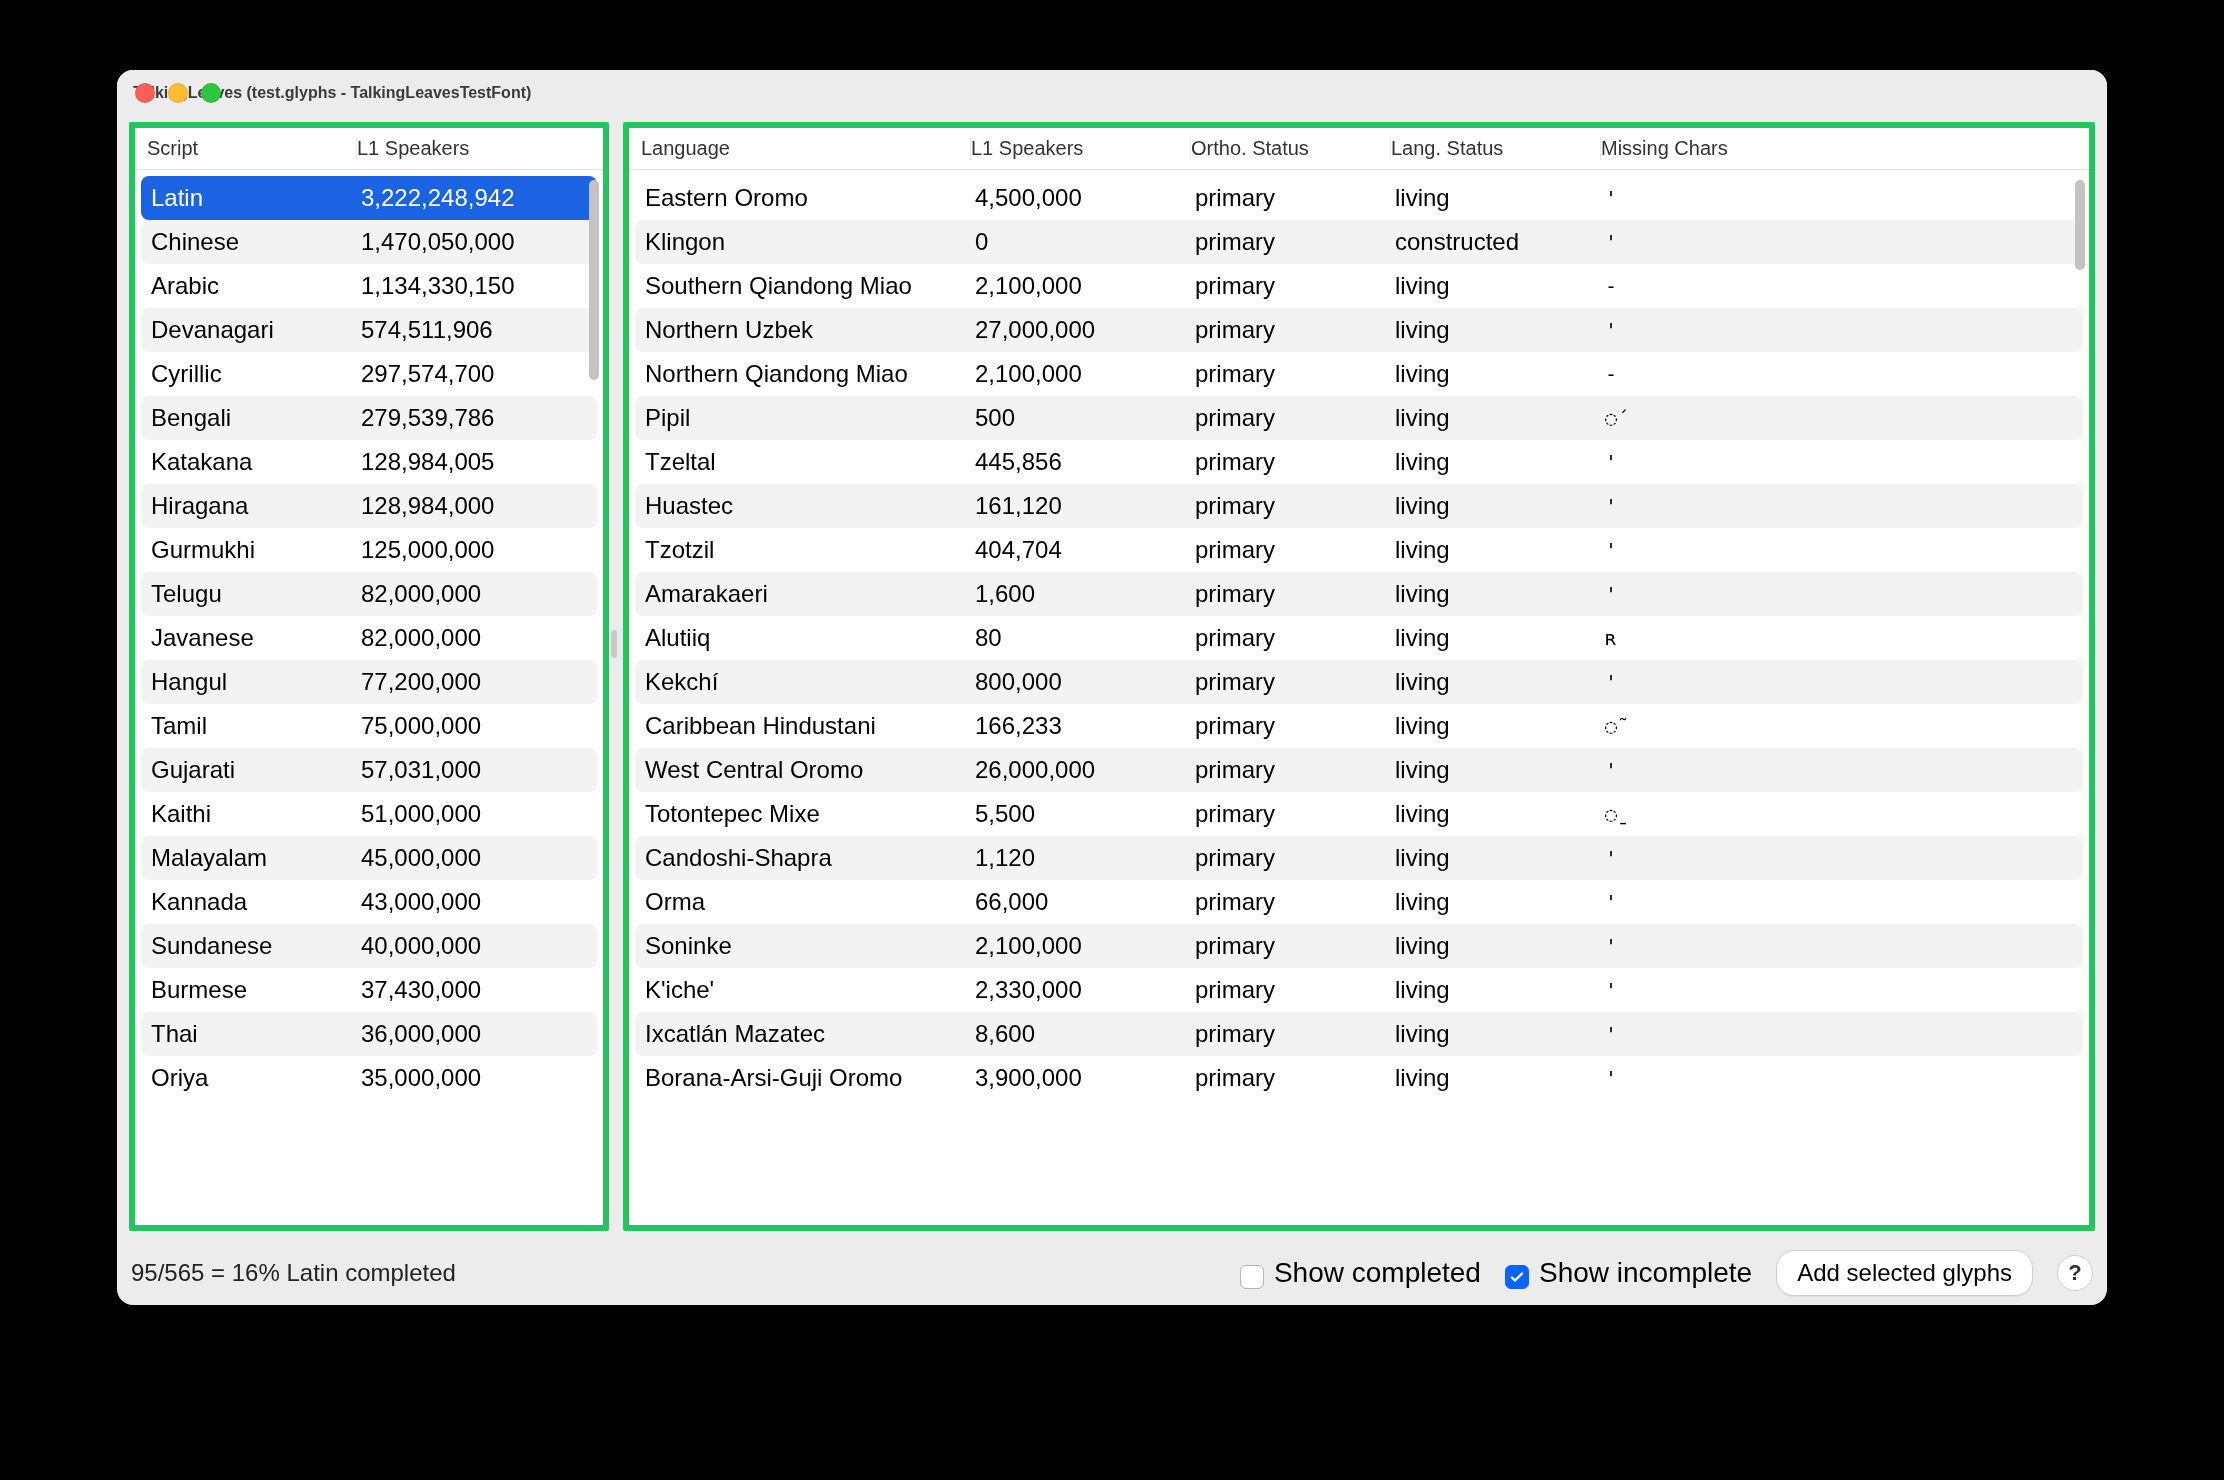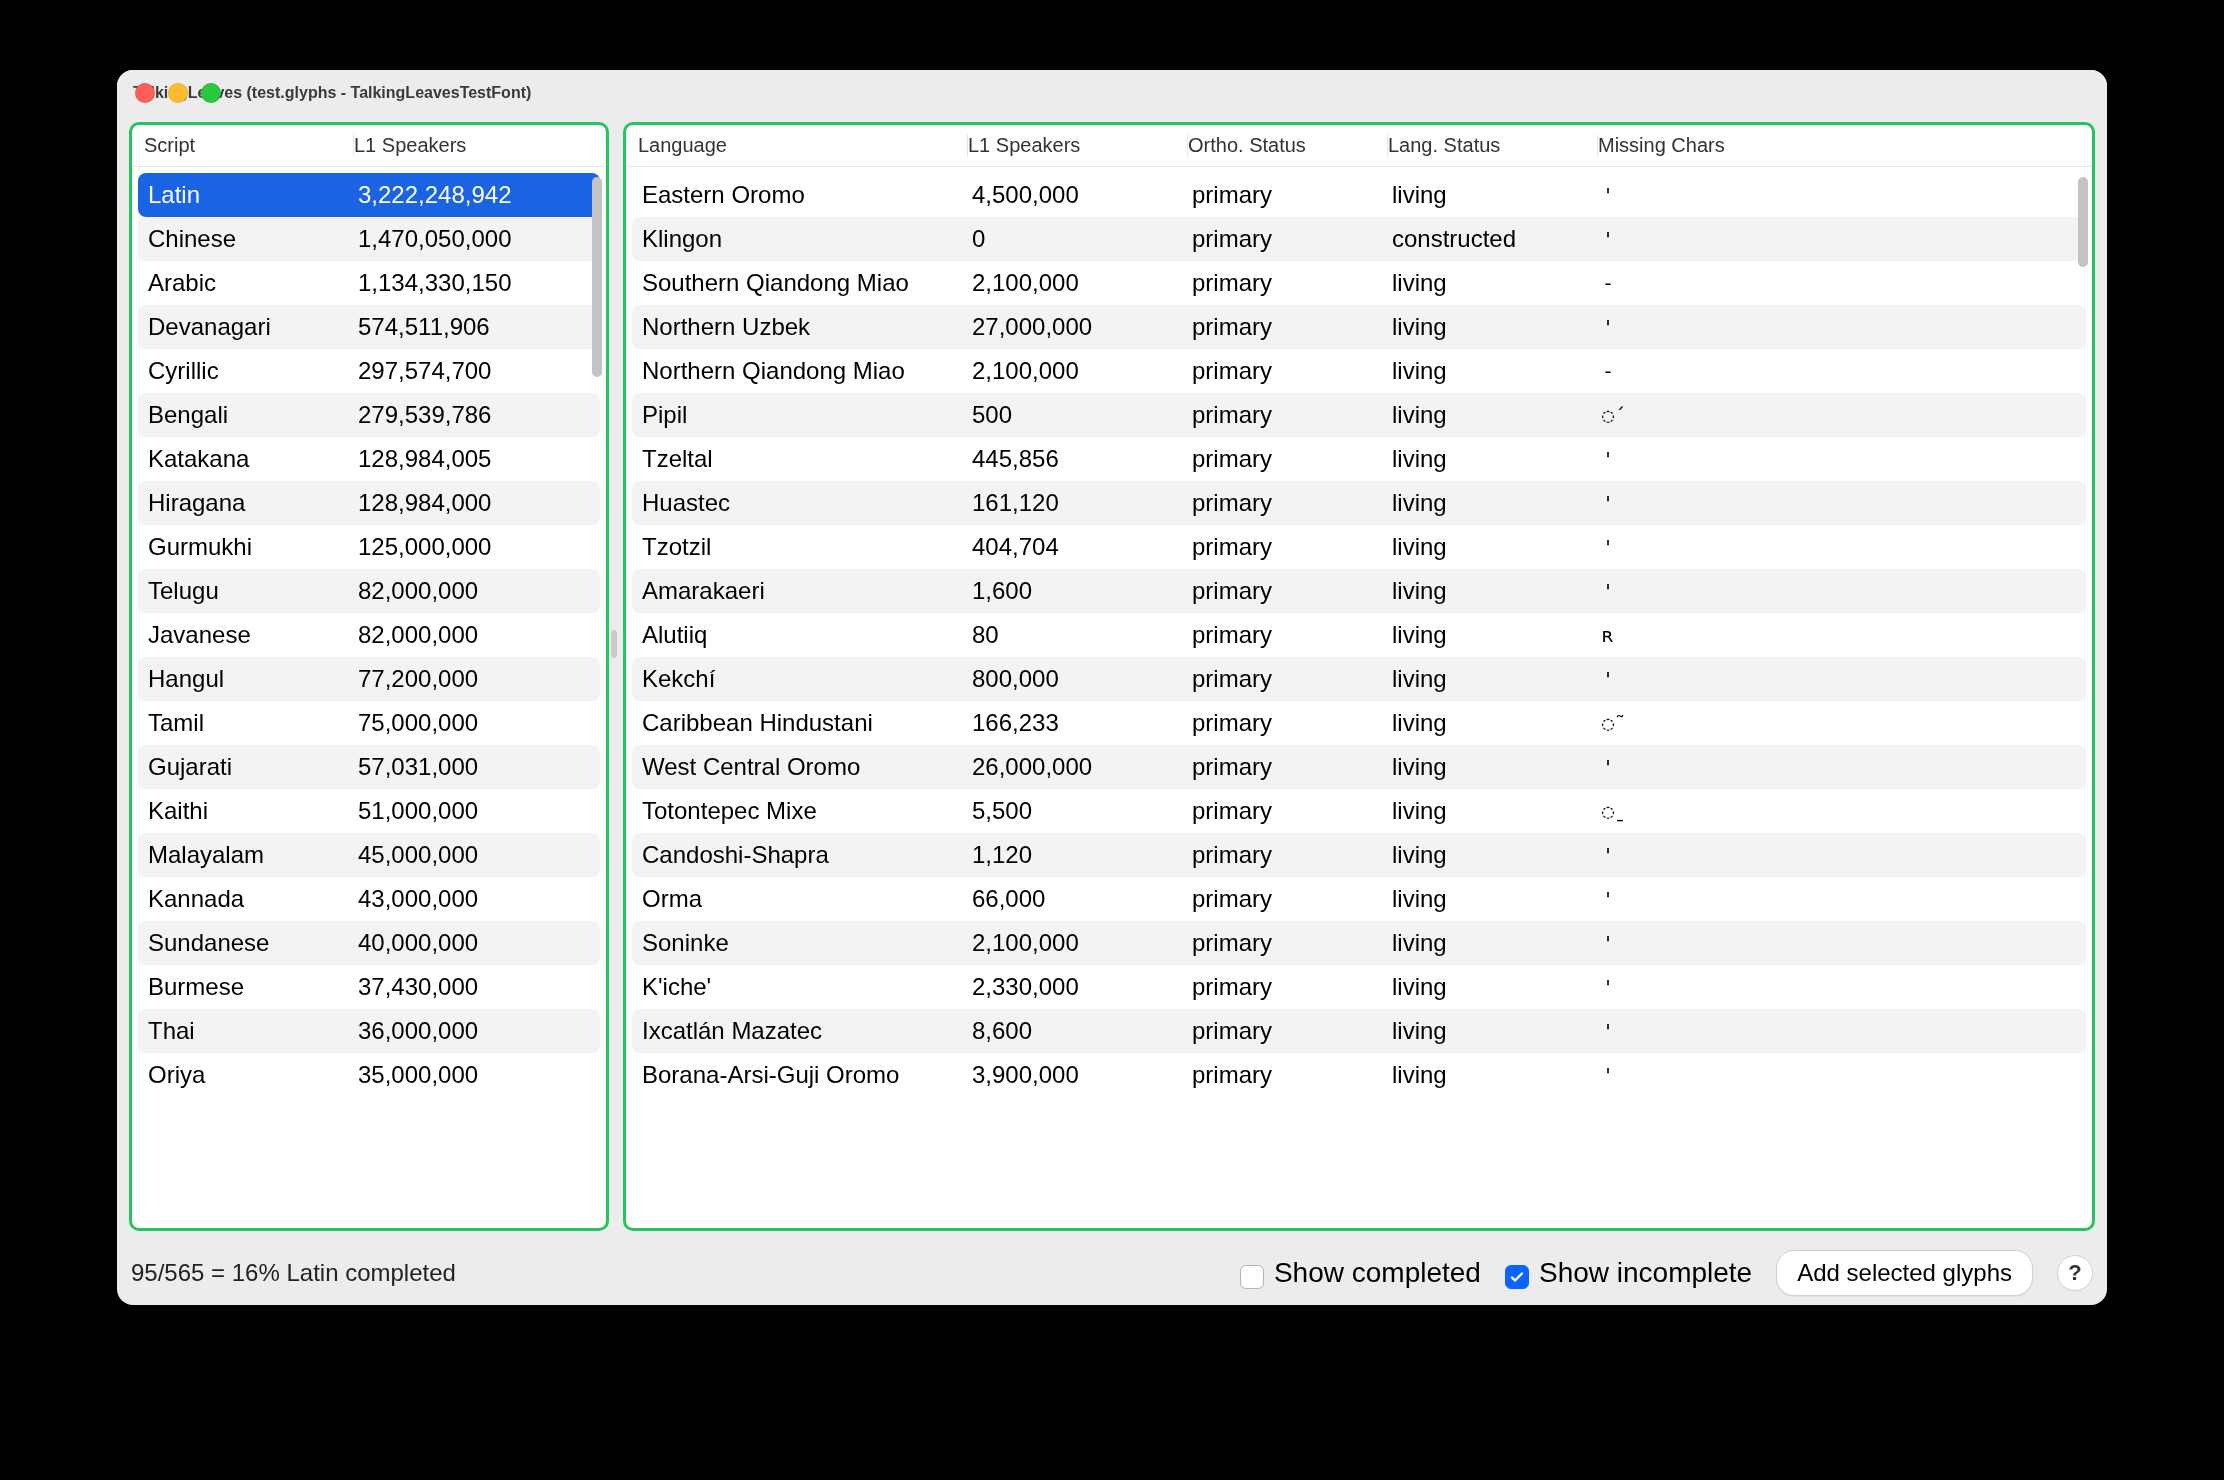--- a/index.html
+++ b/index.html
@@ -47,22 +47,22 @@
   }
   .content {
     flex: 1;
     display: flex;
     gap: 14px;
     padding: 6px 12px 10px 12px;
     min-height: 0;
   }
   .pane {
     background: #fff;
-    border-radius: 10px;
-    border: 3px solid #22c55e;
+    border-radius: 2px;
+    border: 6px solid #22c55e;
     display: flex;
     flex-direction: column;
     overflow: hidden;
     position: relative;
   }
   .pane.left  { width: 480px; }
   .pane.right { flex: 1; justify-content: space-between; }
   .header-row {
     display: flex;
     align-items: center;

